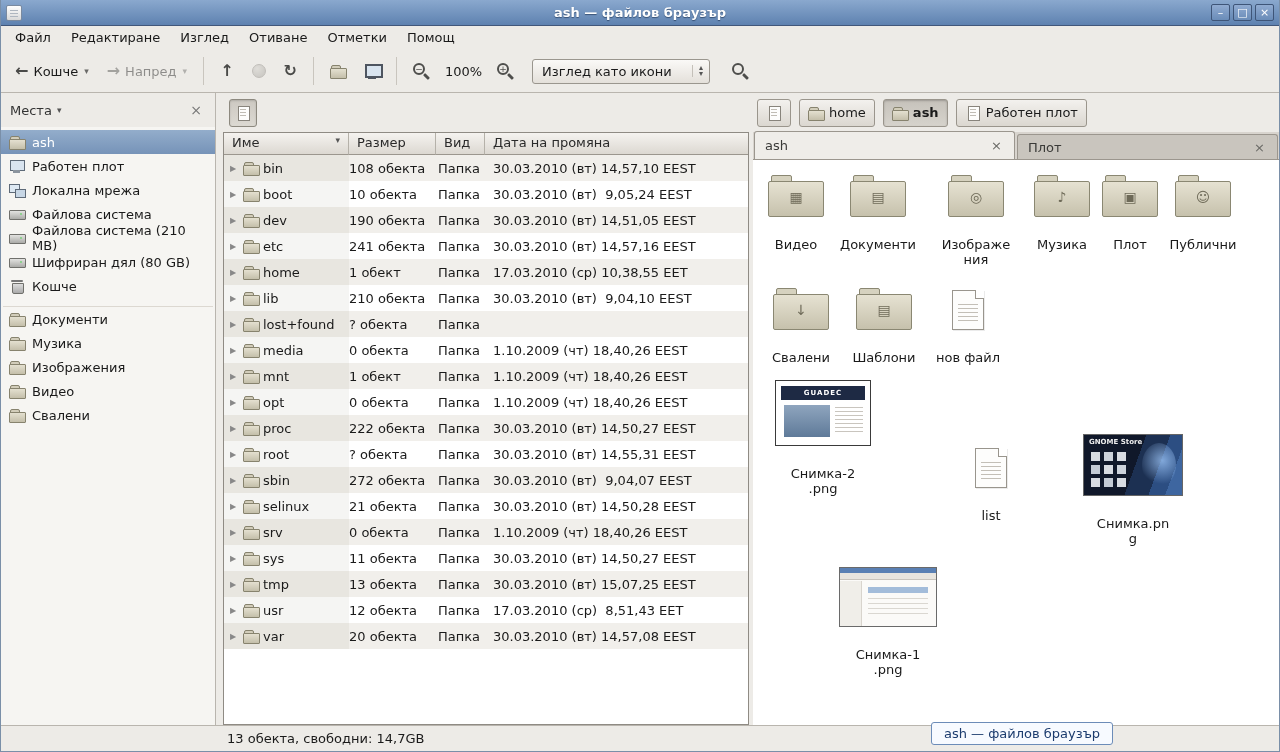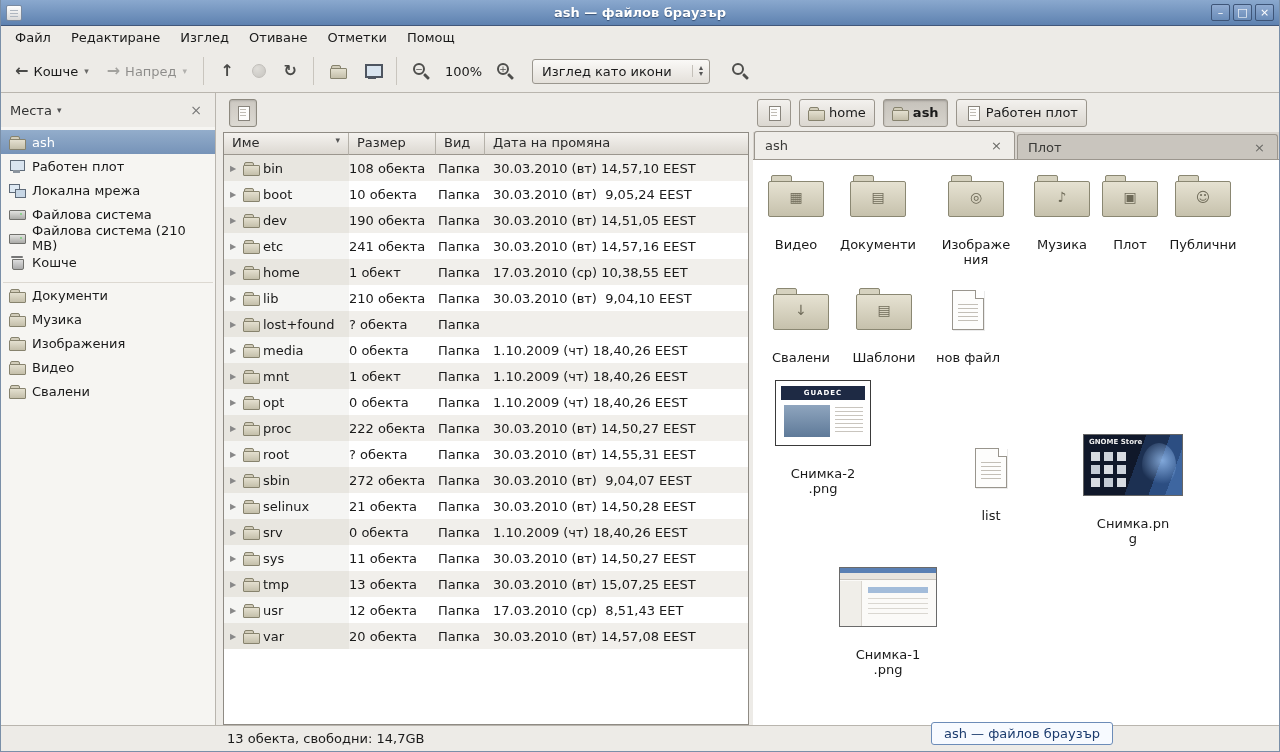--- a/index.html
+++ b/index.html
@@ -263,20 +263,24 @@
             <span class="mi mi-network"></span>
             <span class="sb-lbl">Локална мрежа</span>
           </li>
           <li class="sb-item">
             <span class="mi mi-drive"></span>
             <span class="sb-lbl">Файлова система</span>
           </li>
           <li class="sb-item">
             <span class="mi mi-drive"></span>
             <span class="sb-lbl">Файлова система (210 MB)</span>
+          </li>
+          <li class="sb-item">
+            <span class="mi mi-drive"></span>
+            <span class="sb-lbl">Шифриран дял (80 GB)</span>
           </li>
           <li class="sb-item">
             <span class="mi mi-trash"></span>
             <span class="sb-lbl">Кошче</span>
           </li>
           <li class="sb-item separator">
 
             <span class="sb-lbl"></span>
           </li>
           <li class="sb-item">

